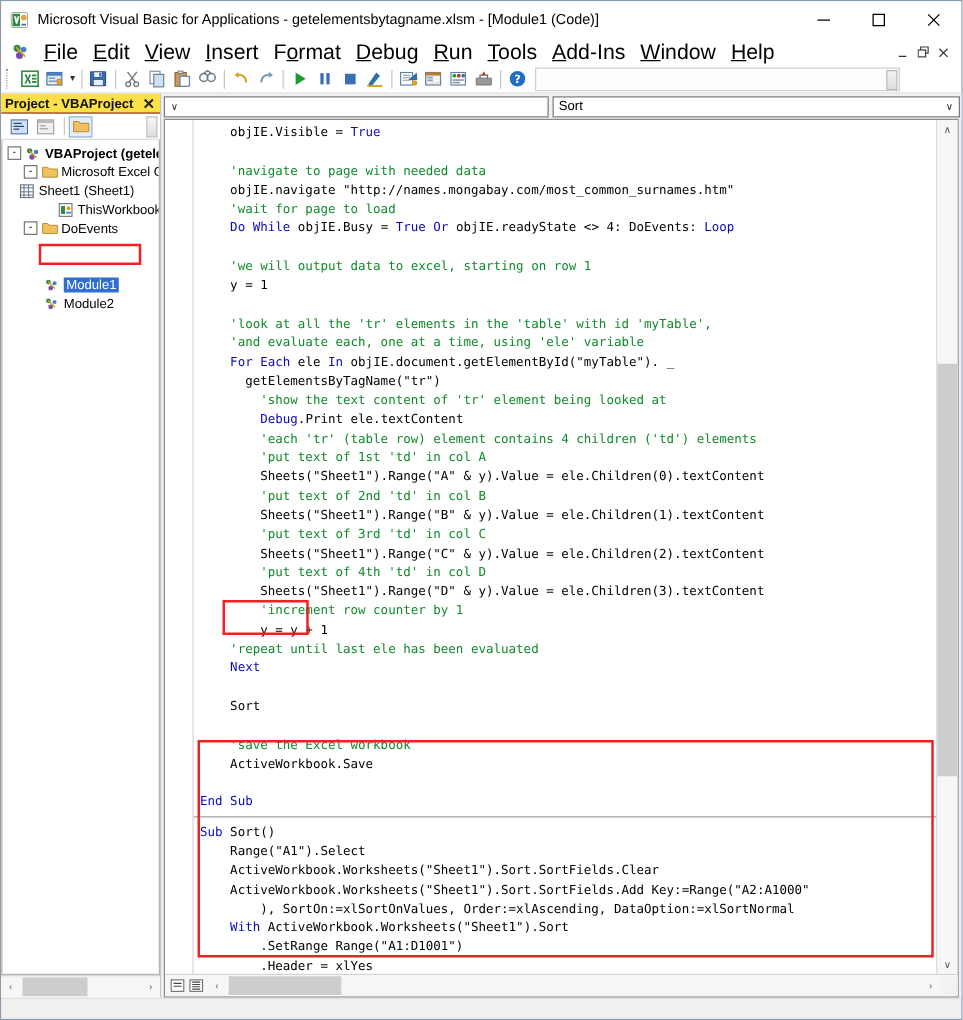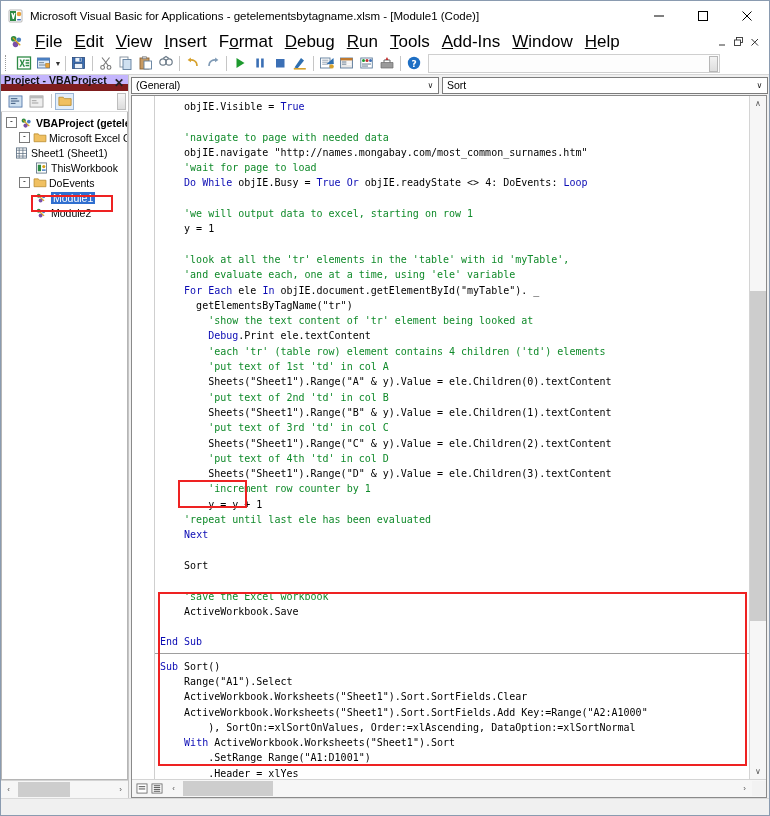--- a/index.html
+++ b/index.html
@@ -154,29 +154,29 @@
     width: 128px;
     flex: 0 0 128px;
     display: flex;
     flex-direction: column;
     background: #f0f0f0;
     box-sizing: border-box;
     border-right: 1px solid #c4c4c4;
   }
   .pane-title {
     height: 16px;
-    background: #c4b5fd;
+    background: #fde047;
     display: flex;
     align-items: center;
     font-size: 10.5px;
     font-weight: bold;
     color: #111;
     padding-left: 3px;
     box-sizing: border-box;
-    border-bottom: 7px solid #7f1d1d;
+    border-bottom: 1px solid #7f1d1d;
     position: relative;
   }
   .pane-title .close-x {
     position: absolute;
     right: 2px; top: 0px;
     width: 14px; height: 15px;
     display: flex; align-items: center; justify-content: center;
     font-size: 12px; font-weight: bold; color: #222;
   }
   .pane-toolbar {
@@ -702,21 +702,21 @@
               <line x1="1.5" y1="3.5" x2="12.5" y2="3.5" stroke="#5a6d80" stroke-width="0.8"></line>
               <line x1="4.5" y1="1" x2="4.5" y2="12" stroke="#5a6d80" stroke-width="0.8"></line>
               <line x1="8.5" y1="1" x2="8.5" y2="12" stroke="#5a6d80" stroke-width="0.8"></line>
               <line x1="1.5" y1="7" x2="12.5" y2="7" stroke="#5a6d80" stroke-width="0.8"></line>
               <line x1="1.5" y1="9.8" x2="12.5" y2="9.8" stroke="#5a6d80" stroke-width="0.8"></line>
             </svg>
           </span>
           <span class="tlabel">Sheet1 (Sheet1)</span>
         </div>
 
-        <div class="tnode" style="padding-left:32px;">
+        <div class="tnode" style="padding-left:43px;">
           <span class="ticon">
             <svg width="13" height="12" viewBox="0 0 14 13">
               <rect x="1.5" y="1" width="11" height="11" fill="#ffffff" stroke="#5a6d80" stroke-width="0.9"></rect>
               <path d="M3 3 L6.5 3 L6.5 10 L3 10 Z" fill="#2e8b46"></path>
               <circle cx="9.5" cy="5" r="1.7" fill="#d4a017"></circle>
               <rect x="7.5" y="8" width="4" height="1.6" fill="#4a7fc1"></rect>
             </svg>
           </span>
           <span class="tlabel">ThisWorkbook</span>
         </div>
@@ -724,21 +724,21 @@
         <div class="tnode" style="padding-left:17px;">
           <span class="expander">-</span>
           <span class="ticon">
             <svg width="14" height="11" viewBox="0 0 16 13">
               <path d="M1 2.2 L6 2.2 L7.2 3.8 L15 3.8 L15 11.5 L1 11.5 Z" fill="#f0c061" stroke="#b88a2a" stroke-width="0.9"></path>
             </svg>
           </span>
           <span class="tlabel">DoEvents</span>
         </div>
 
-        <div class="tnode" style="padding-left:32px;">
+        <div class="tnode" style="padding-left:32px;margin-top:30px;">
           <span class="ticon">
             <svg width="13" height="12" viewBox="0 0 14 13">
               <circle cx="4" cy="4" r="2.1" fill="#2e8b46"></circle>
               <circle cx="9.3" cy="5" r="1.8" fill="#4a7fc1"></circle>
               <circle cx="6" cy="9.2" r="2.1" fill="#7a4fa8"></circle>
               <path d="M3.5 3.5 L9.8 9.6" stroke="#d4a017" stroke-width="1.1"></path>
             </svg>
           </span>
           <span class="tlabel selected">Module1</span>
         </div>
@@ -764,21 +764,20 @@
           <div class="hs-thumb" style="left:2px; width:52px;"></div>
         </div>
         <div class="hs-arrow">›</div>
       </div>
     </div>
 
     <div class="code-pane">
 
       <div class="dropdown-row">
         <div class="combo combo-proc">
-          <span class="cval">(General)</span>
           <span class="carrow">∨</span>
         </div>
         <div class="combo combo-obj">
           <span class="cval">Sort</span>
           <span class="carrow">∨</span>
         </div>
       </div>
 
       <div class="editor-frame">
         <div class="editor-body">

